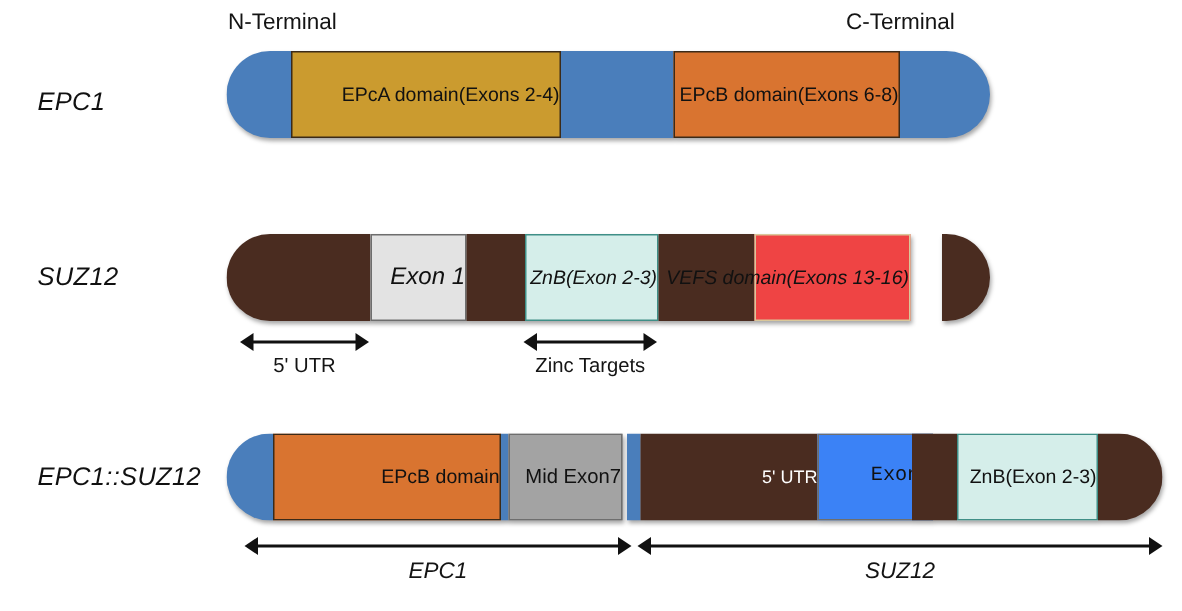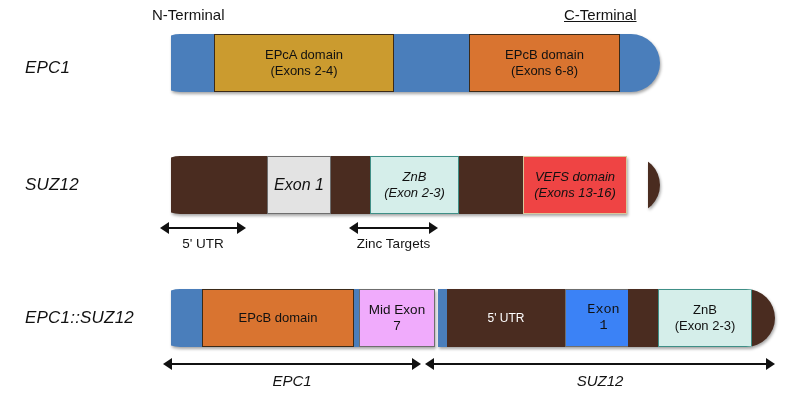--- a/index.html
+++ b/index.html
@@ -43,29 +43,27 @@
   }
   .bar.shadow{
     filter:drop-shadow(1px 2px 1.5px rgba(0,0,0,.35));
   }
   .seg{
     position:absolute;
     top:0;
     height:58px;
     box-sizing:border-box;
     display:flex;
-    flex-direction:column;
     align-items:center;
-    justify-content:center;
+    justify-content:flex-end;
     font-size:13px;
     line-height:16px;
     text-align:center;
     color:#111;
     white-space:nowrap;
-    margin-left:20px;
   }
   .seg .l2{display:block;}
 
   
   .arrow-wrap{position:absolute;height:14px;}
   .arrow-line{
     position:absolute;
     left:7px;right:7px;
     top:6px;
     height:2px;
@@ -90,21 +88,21 @@
     white-space:nowrap;
   }
   .arrow-caption.italic{font-style:italic;font-size:15px;}
 </style>
 </head>
 <body>
 
 <div class="canvas">
 
   <div class="abs terminal-label" style="left:152px;top:6px;">N-Terminal</div>
-  <div class="abs terminal-label" style="left:564px;top:6px;text-decoration:underline;">C-Terminal</div>
+  <div class="abs terminal-label" style="left:564px;top:6px;">C-Terminal</div>
 
   <div class="abs row-label" style="left:25px;top:58px;">EPC1</div>
 
   <div class="bar shadow" style="left:151px;top:34px;width:509px;">
     <div class="seg" style="left:0px;width:43px;background:#4a7ebb;"></div>
     <div class="seg" style="left:43px;width:180px;background:#cb9b2f;border:1.4px solid #3b2a18;">
       <span>EPcA domain</span>
       <span class="l2">(Exons 2-4)</span>
     </div>
     <div class="seg" style="left:223px;width:75px;background:#4a7ebb;"></div>
@@ -151,21 +149,21 @@
 
 
   <div class="abs row-label" style="left:25px;top:308px;font-style:italic;">EPC1::SUZ12</div>
 
   <div class="bar shadow" style="left:151px;top:289px;width:624px;">
     <div class="seg" style="left:0px;width:31px;background:#4a7ebb;"></div>
     <div class="seg" style="left:31px;width:152px;background:#d97430;border:1.3px solid #3b2a18;">
       <span>EPcB domain</span>
     </div>
     <div class="seg" style="left:183px;width:5px;background:#4a7ebb;"></div>
-    <div class="seg" style="left:188px;width:76px;background:#f0abfc;border:1.3px solid #6e6e6e;font-size:13.5px;">
+    <div class="seg" style="left:188px;width:76px;background:#a3a3a3;border:1.3px solid #6e6e6e;font-size:13.5px;">
       <span>Mid Exon</span>
       <span class="l2">7</span>
     </div>
     <div class="seg" style="left:267px;width:9px;background:#4a7ebb;"></div>
     <div class="seg" style="left:276px;width:118px;background:#4a2c20;color:#ffffff;font-size:12px;">
       <span>5' UTR</span>
     </div>
     <div class="seg" style="left:394px;width:77px;background:#3b82f6;border:1.3px solid #6e6e6e;font-size:13.5px;font-family:Liberation Mono, monospace;">
       <span>Exon</span>
       <span class="l2">1</span>

